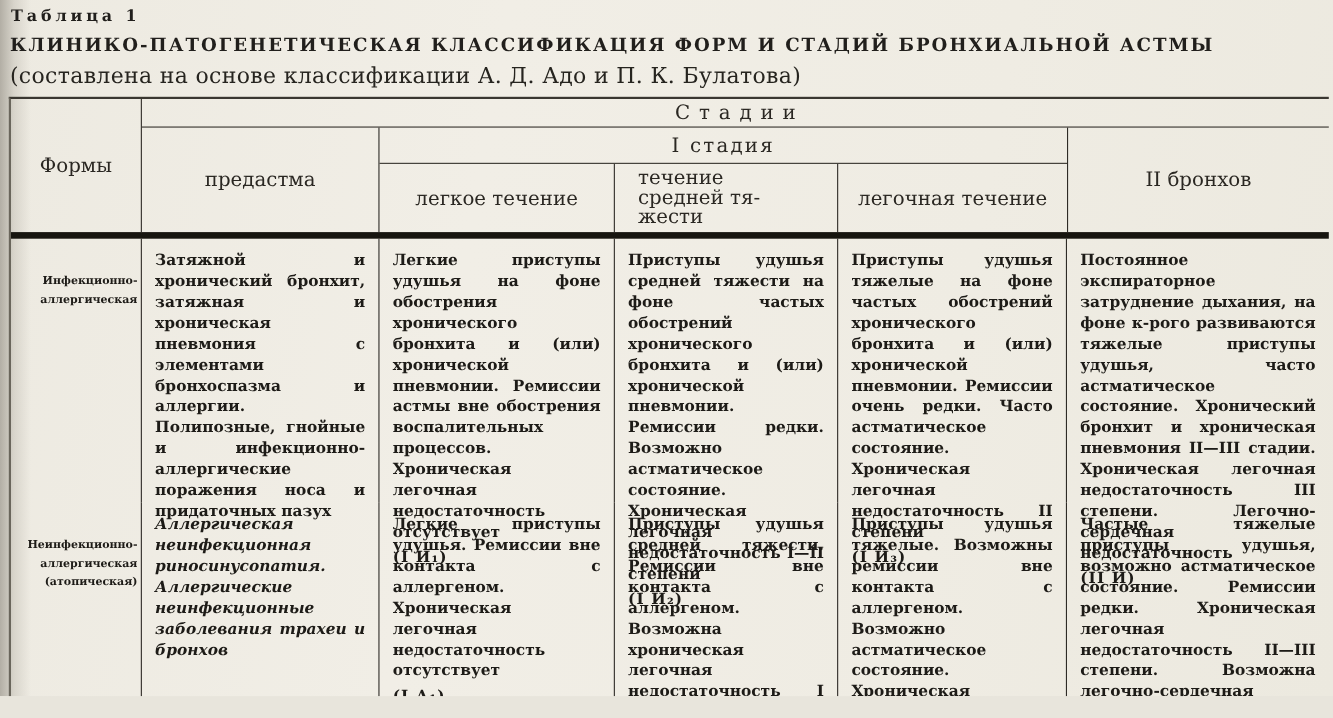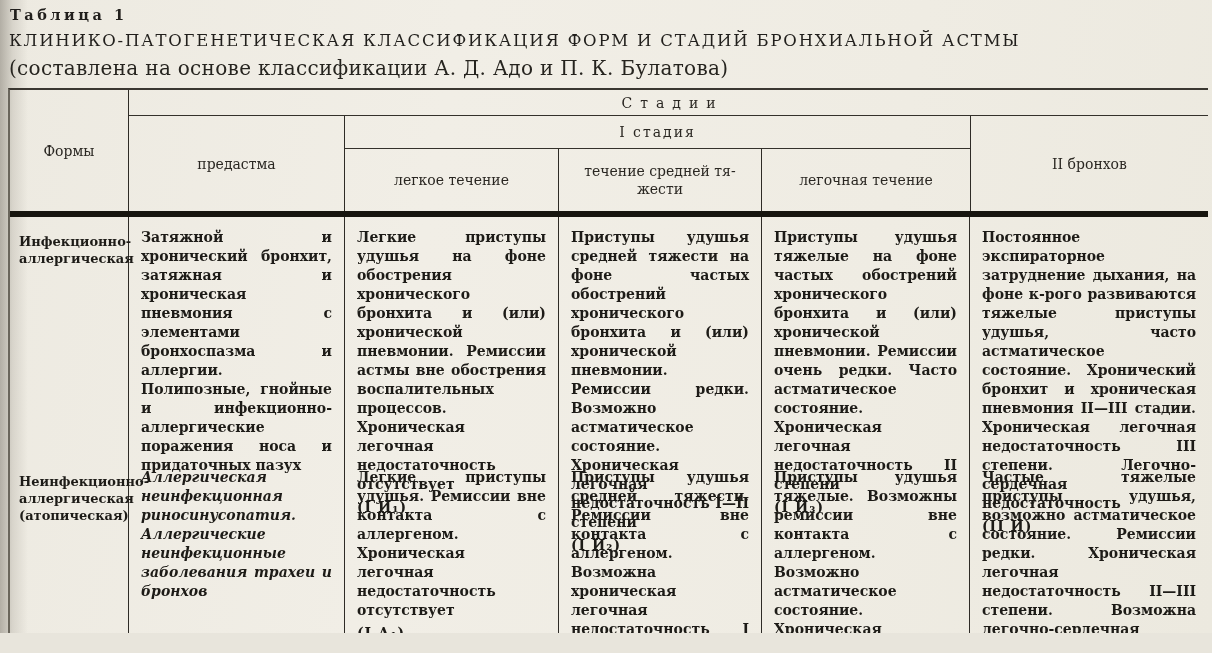--- a/index.html
+++ b/index.html
@@ -15,56 +15,56 @@
   .gutter{
     position:absolute;left:0;top:0;bottom:0;width:28px;
     background:linear-gradient(to right,rgba(120,115,105,0.50),rgba(160,155,144,0.28) 45%,rgba(160,155,144,0.0) 100%);
   }
   .caption{
     position:absolute;left:10px;top:6px;
     font-size:14.5px;font-weight:bold;letter-spacing:3.5px;
   }
   .title{
     position:absolute;left:9px;top:31px;
-    font-size:16.5px;font-weight:normal;letter-spacing:1.8px;white-space:nowrap;
+    font-size:16.5px;font-weight:bold;letter-spacing:1.8px;white-space:nowrap;
   }
   .subtitle{
     position:absolute;left:9px;top:56px;
     font-size:20px;letter-spacing:0.3px;white-space:nowrap;color:#26241f;
   }
   .tbl{
     position:absolute;left:8px;top:88px;width:1198px;
     display:grid;
     grid-template-columns:119px 216px 214px 203px 208px 238px;
     grid-template-rows:26px 33px 62px 6px 240px 193px;
     border-top:2px solid #3a3731;
     border-left:2px solid #6a665c;
     border-bottom:2px solid #8d897e;
   }
-  .hc{display:flex;align-items:center;justify-content:center;text-align:center;font-size:14px;color:#2a2722;}
+  .hc{display:flex;align-items:center;justify-content:center;font-size:18px;color:#2a2722;}
   .vr{border-right:1.5px solid #2e2b26;}
   .hb{border-bottom:1.5px solid #34312b;}
   .c-formy{grid-area:1/1/4/2;}
   .c-stadii{grid-area:1/2/2/7;letter-spacing:8px;padding-left:8px;}
   .c-predastma{grid-area:2/2/4/3;}
   .c-stage1{grid-area:2/3/3/6;letter-spacing:2px;}
   .c-stage2{grid-area:2/6/4/7;border-left:1.5px solid #2e2b26;}
   .c-mild-hd{grid-area:3/3/4/4;}
   .c-med-hd{grid-area:3/4/4/5;}
   .c-sev-hd{grid-area:3/5/4/6;}
   .c-med-hd span{display:inline-block;max-width:160px;line-height:18px;}
   .c-rule{grid-area:4/1/5/7;background:#17150f;}
   .bc{
     padding:11px 12px 0 12px;
     font-size:14px;font-weight:bold;line-height:19px;
     text-align:justify;color:#1d1b17;
   }
   .bc-form{
-    padding:16px 3px 0 9px;
-    font-size:13px;line-height:17px;text-align:left;
+    padding:30px 3px 0 9px;
+    font-size:10px;line-height:17px;text-align:right;
   }
   .r1-1{grid-area:5/1/6/2;} .r1-2{grid-area:5/2/6/3;} .r1-3{grid-area:5/3/6/4;}
   .r1-4{grid-area:5/4/6/5;} .r1-5{grid-area:5/5/6/6;} .r1-6{grid-area:5/6/6/7;}
   .r2-1{grid-area:6/1/7/2;} .r2-2{grid-area:6/2/7/3;font-style:italic;} .r2-3{grid-area:6/3/7/4;}
   .r2-4{grid-area:6/4/7/5;} .r2-5{grid-area:6/5/7/6;} .r2-6{grid-area:6/6/7/7;}
   .code{margin-top:4px;text-align:left;letter-spacing:1px;}
 </style>
 </head>
 <body>
 

